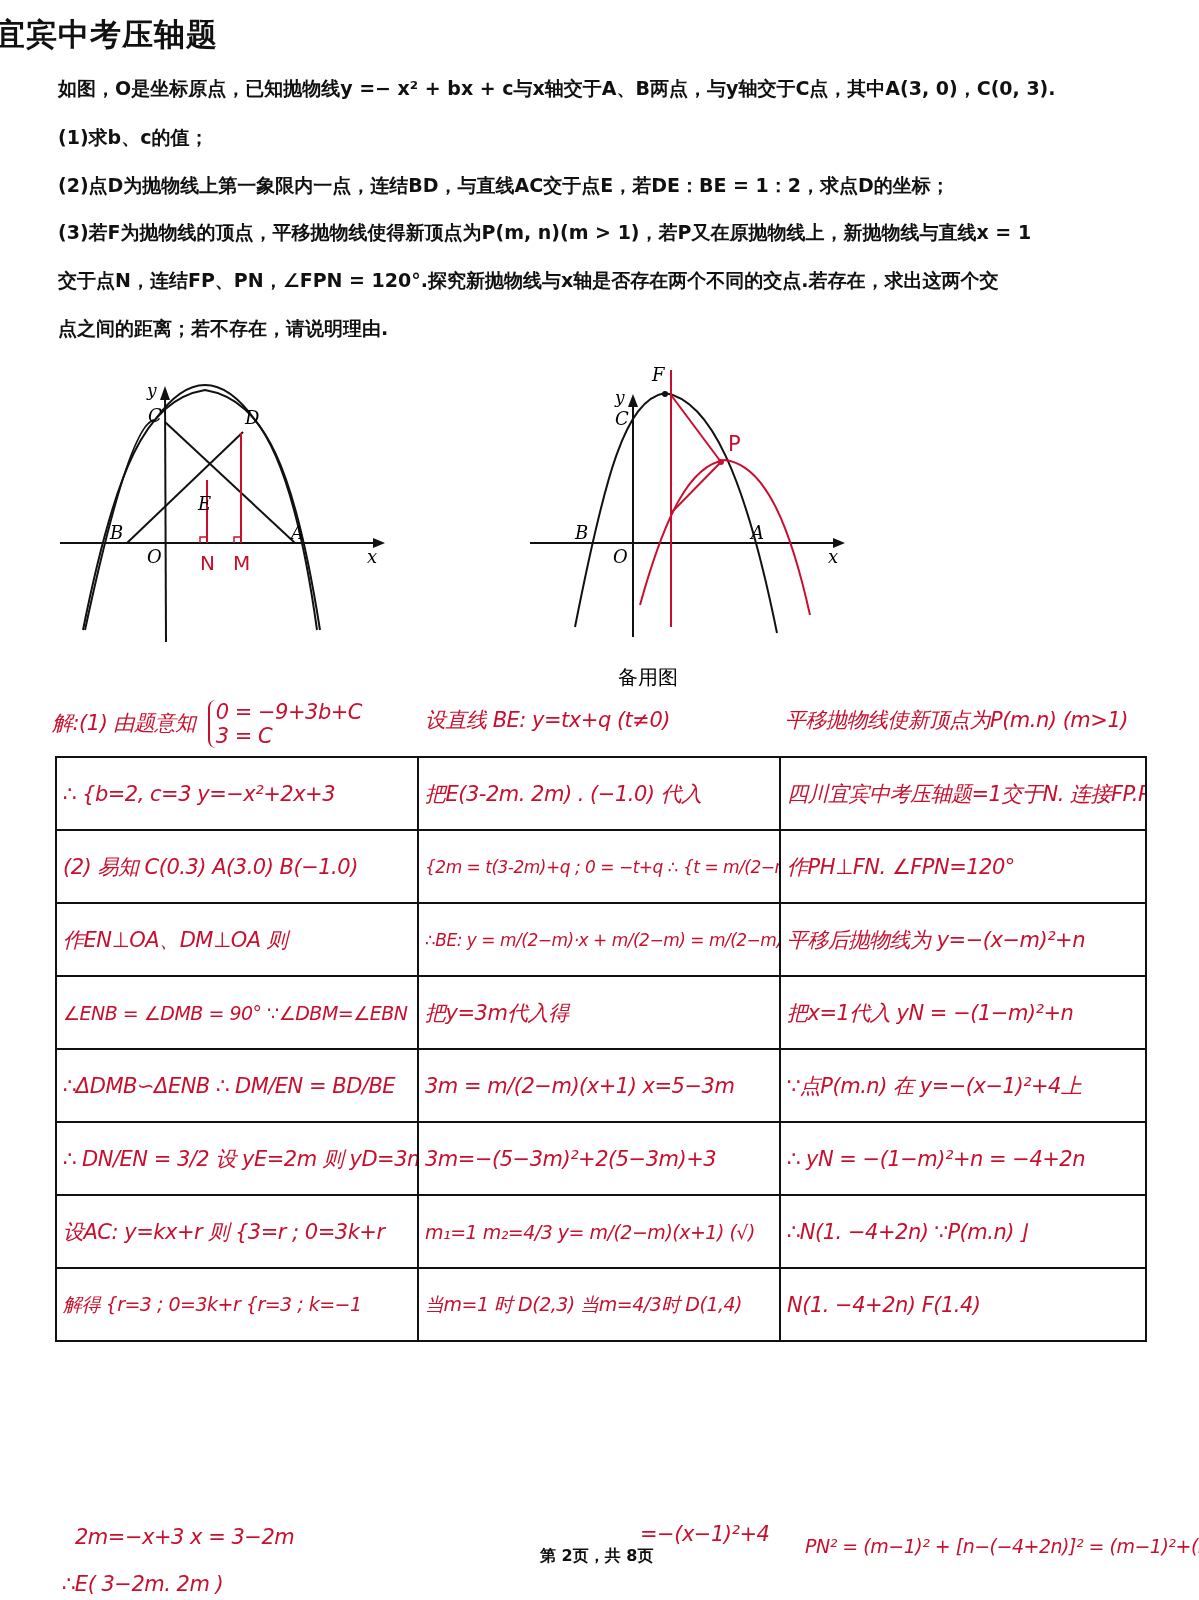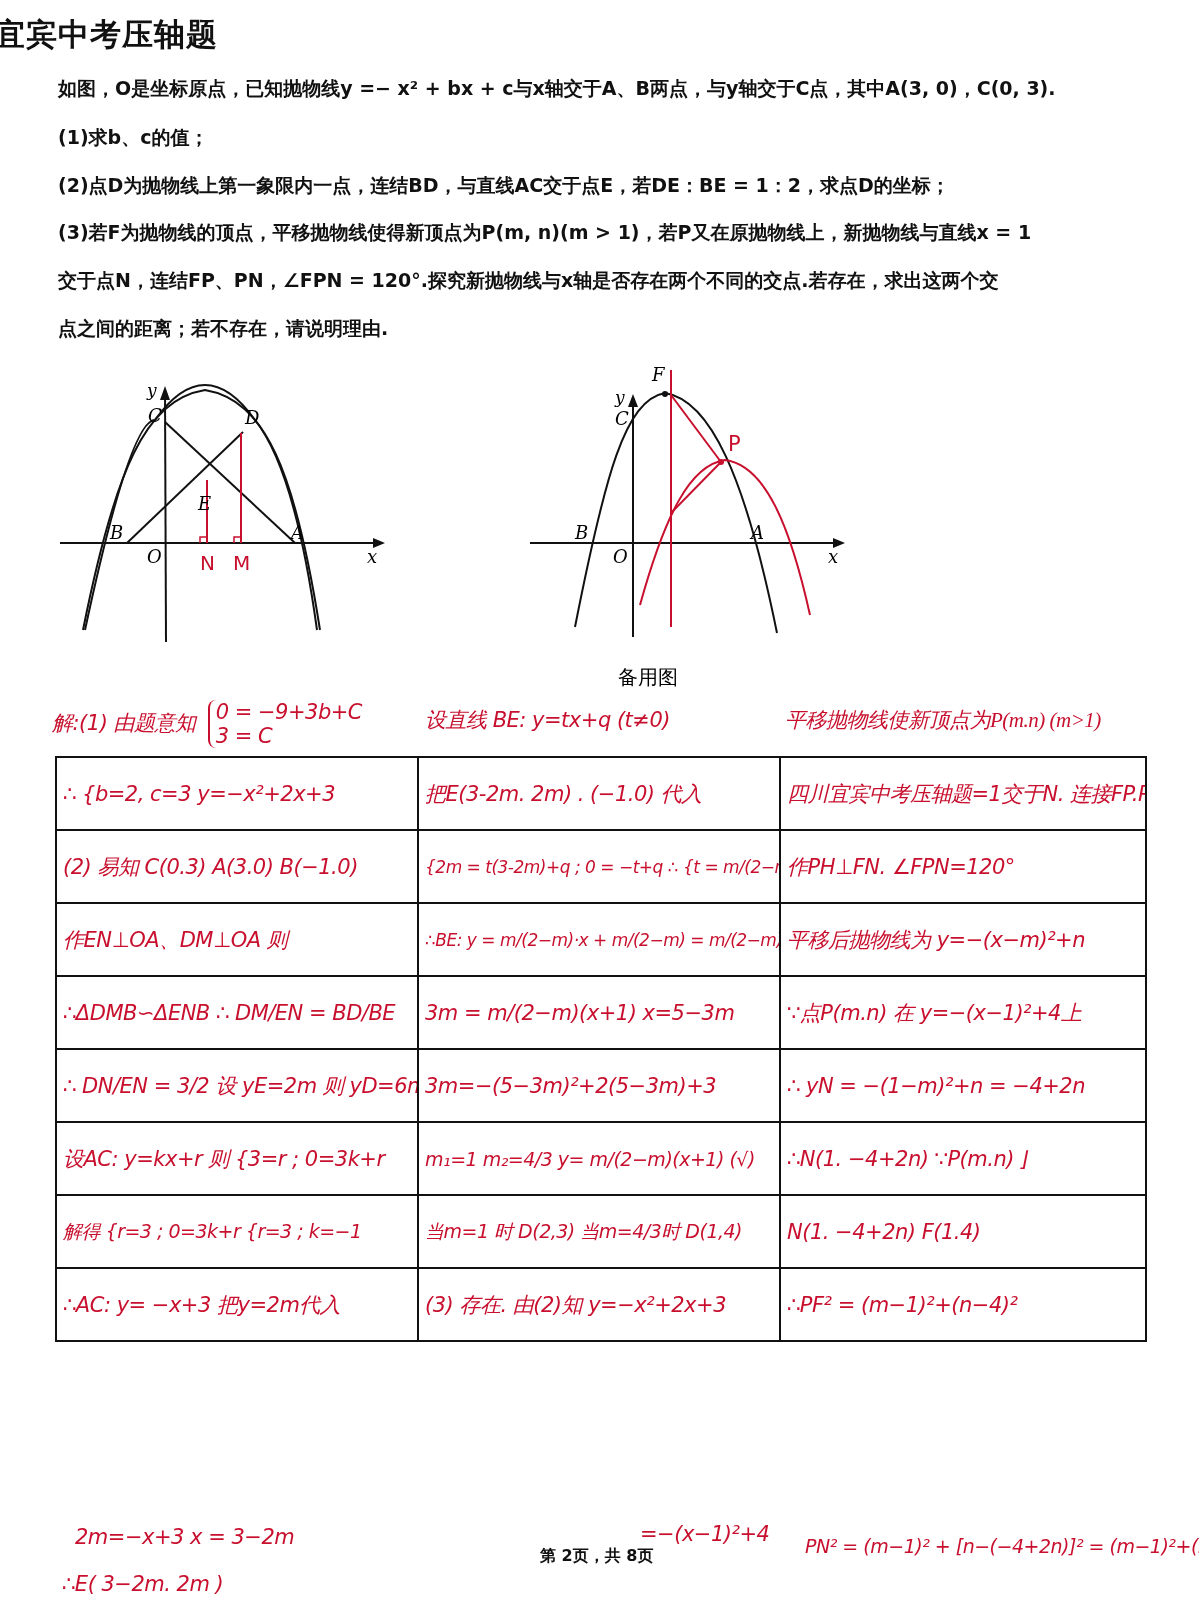--- a/index.html
+++ b/index.html
@@ -96,21 +96,21 @@
 <div class="caption">备用图</div>
 
 <div class="hdr hw" style="left:52px;top:700px;">
   <span>解:(1) 由题意知</span>
   <span style="display:inline-block;vertical-align:middle;border-left:2px solid #c8102e;border-radius:8px 0 0 8px;padding-left:6px;margin-left:6px;line-height:24px;">
     <span style="display:block;">0 = −9+3b+C</span>
     <span style="display:block;">3 = C</span>
   </span>
 </div>
 <div class="hdr hw" style="left:425px;">设直线 BE:  y=tx+q (t≠0)</div>
-<div class="hdr hw" style="left:785px;font-family:Liberation Serif, serif;">平移抛物线使新顶点为P(m.n) (m&gt;1)</div>
+<div class="hdr hw" style="left:785px;">平移抛物线使新顶点为P(m.n) (m&gt;1)</div>
 
 <table class="sol">
   <colgroup>
       <col class="c1">
       <col class="c2">
       <col class="c3">
     </colgroup>
   <tbody>
     <tr>
       <td class="hw">∴ {b=2, c=3    y=−x²+2x+3</td>
@@ -121,44 +121,44 @@
       <td class="hw">(2) 易知 C(0.3)   A(3.0)  B(−1.0)</td>
       <td class="hw" style="font-size:17px;">{2m = t(3-2m)+q ; 0 = −t+q   ∴ {t = m/(2−m) ; q = m/(2−m)</td>
       <td class="hw">作PH⊥FN.  ∠FPN=120°</td>
     </tr>
     <tr>
       <td class="hw">作EN⊥OA、DM⊥OA  则</td>
       <td class="hw" style="font-size:17px;">∴BE: y = m/(2−m)·x + m/(2−m) = m/(2−m)(x+1)</td>
       <td class="hw">平移后抛物线为 y=−(x−m)²+n</td>
     </tr>
     <tr>
+      <td class="hw" style="font-size:19px;">∠ENB = ∠DMB = 90°   ∵∠DBM=∠EBN</td>
+      <td class="hw">把y=3m代入得</td>
+      <td class="hw">把x=1代入  yN = −(1−m)²+n</td>
+    </tr>
+    <tr>
       <td class="hw">∴ΔDMB∽ΔENB  ∴ DM/EN = BD/BE</td>
       <td class="hw">3m = m/(2−m)(x+1)    x=5−3m</td>
       <td class="hw">∵点P(m.n) 在 y=−(x−1)²+4上</td>
     </tr>
     <tr>
-      <td class="hw">∴ DN/EN = 3/2   设 yE=2m 则 yD=6m</td>
+      <td class="hw">∴ DN/EN = 3/2   设 yE=2m 则 yD=3m</td>
       <td class="hw">3m=−(5−3m)²+2(5−3m)+3</td>
       <td class="hw">∴ yN = −(1−m)²+n = −4+2n</td>
     </tr>
     <tr>
       <td class="hw">设AC: y=kx+r  则 {3=r ; 0=3k+r</td>
       <td class="hw" style="font-size:19px;">m₁=1   m₂=4/3    y= m/(2−m)(x+1) (√)</td>
       <td class="hw">∴N(1. −4+2n)  ∵P(m.n) ⌋</td>
     </tr>
     <tr>
       <td class="hw" style="font-size:19px;">解得 {r=3 ; 0=3k+r    {r=3 ; k=−1</td>
       <td class="hw" style="font-size:19px;">当m=1 时  D(2,3)  当m=4/3时  D(1,4)</td>
       <td class="hw">N(1. −4+2n)   F(1.4)</td>
     </tr>
-    <tr>
-      <td class="hw">∴AC: y= −x+3   把y=2m代入</td>
-      <td class="hw">(3) 存在. 由(2)知 y=−x²+2x+3</td>
-      <td class="hw">∴PF² = (m−1)²+(n−4)²</td>
-    </tr>
   </tbody>
 </table>
 
 <div class="after hw" style="left:75px;top:1525px;">2m=−x+3    x = 3−2m</div>
 <div class="after hw" style="left:62px;top:1572px;">∴E( 3−2m.  2m )</div>
 <div class="after hw" style="left:640px;top:1522px;">=−(x−1)²+4</div>
 <div class="after hw" style="left:805px;top:1535px;font-size:19px;">PN² = (m−1)² + [n−(−4+2n)]² = (m−1)²+(n−4)²</div>
 
 <div class="pagenum">第 2页，共 8页</div>
 

